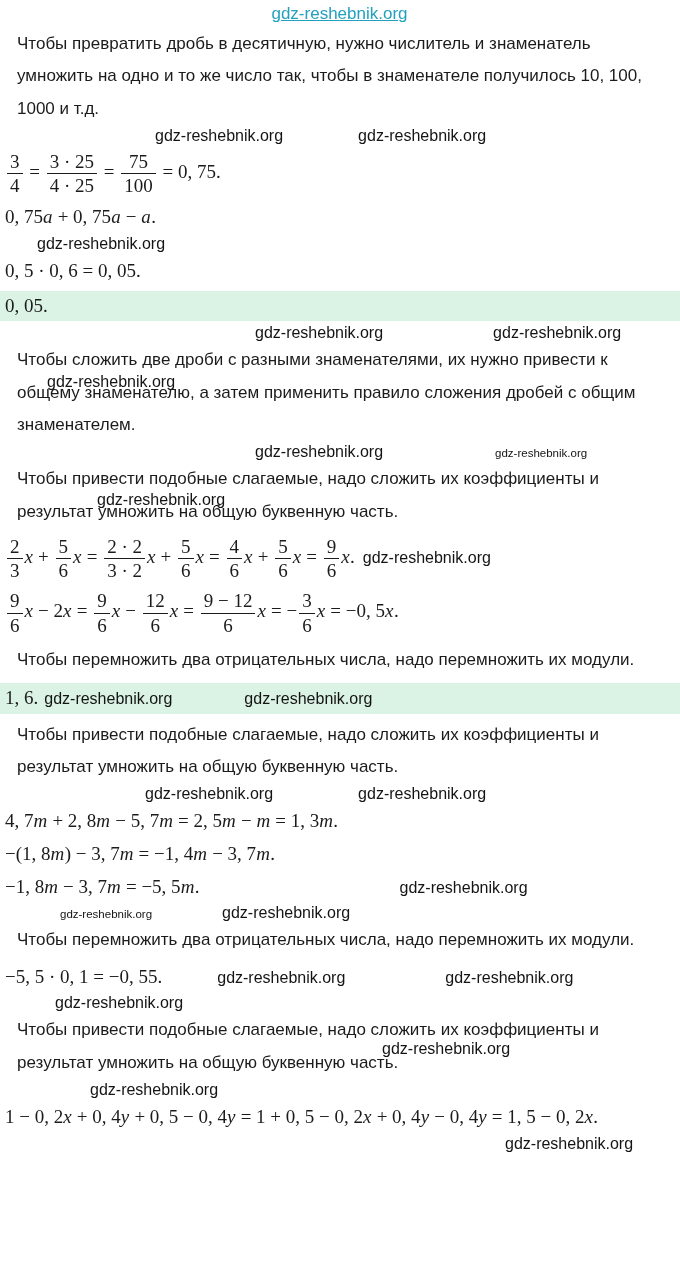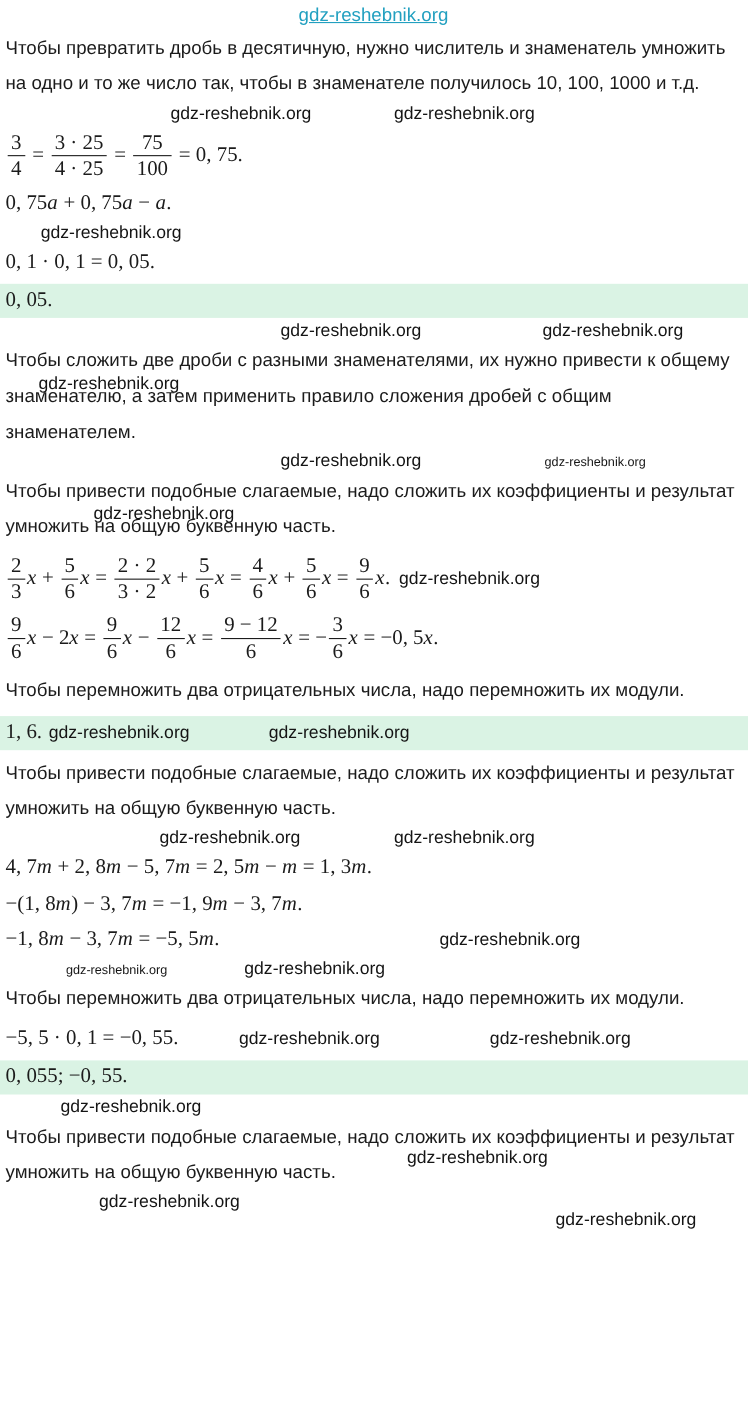--- a/index.html
+++ b/index.html
@@ -15,21 +15,21 @@
     text-align:center;
     font-size:17px;
     margin:2px 0 4px;
     color:var(--wmtop,#22a0c0);
     text-decoration:underline;
     cursor:pointer;
   }
   .p{
     font-size:17px;
     line-height:1.9;
-    margin:4px 0;
+    margin:4px 12px;
     position:relative;
   }
   .math{
     font-family:"Liberation Serif","DejaVu Serif",serif;
     font-size:19px;
     line-height:1.35;
     margin:7px 0;
     position:relative;
     white-space:normal;
   }
@@ -65,36 +65,36 @@
 </head>
 <body>
 
 <div class="page">
     <div class="wm-top">gdz-reshebnik.org</div>
     <div class="p"><span class="mt">Чтобы превратить дробь в десятичную, нужно числитель и знаменатель умножить на одно и то же число так, чтобы в знаменателе получилось 10, 100, 1000 и т.д.</span></div>
     <div class="wmline"><span class="wm" style="margin-left: 150px;">gdz-reshebnik.org</span><span class="wm" style="margin-left: 75px;">gdz-reshebnik.org</span></div>
     <div class="math"><span class="frac"><span class="num">3</span><span class="den">4</span></span><span class="mt"><span> = </span></span><span class="frac"><span class="num">3 · 25</span><span class="den">4 · 25</span></span><span class="mt"><span> = </span></span><span class="frac"><span class="num">75</span><span class="den">100</span></span><span class="mt"><span> = 0, 75.</span></span></div>
     <div class="math"><span class="mt"><span>0, 75</span><i>a</i><span> + 0, 75</span><i>a</i><span> − </span><i>a</i><span>.</span></span></div>
     <div class="wmline"><span class="wm" style="margin-left: 32px;">gdz-reshebnik.org</span></div>
-    <div class="math"><span class="mt"><span>0, 1 · 0, 1 = 0, 05.</span></span></div>
+    <div class="math"><span class="mt"><span>0, 5 · 0, 6 = 0, 05.</span></span></div>
     <div class="math answer"><span class="mt"><span>0, 05.</span></span></div>
     <div class="wmline"><span class="wm" style="margin-left: 250px;">gdz-reshebnik.org</span><span class="wm" style="margin-left: 110px;">gdz-reshebnik.org</span></div>
     <div class="p"><span class="mt">Чтобы сложить две дроби с разными знаменателями, их нужно привести к общему знаменателю, а затем применить правило сложения дробей с общим знаменателем.</span><span class="wm overlay" style="left: 30px; top: 23px;">gdz-reshebnik.org</span></div>
     <div class="wmline"><span class="wm" style="margin-left: 250px;">gdz-reshebnik.org</span><span class="wm small" style="margin-left: 112px;">gdz-reshebnik.org</span></div>
     <div class="p"><span class="mt">Чтобы привести подобные слагаемые, надо сложить их коэффициенты и результат умножить на общую буквенную часть.</span><span class="wm overlay" style="left: 80px; top: 22px;">gdz-reshebnik.org</span></div>
     <div class="math"><span class="frac"><span class="num">2</span><span class="den">3</span></span><span class="mt"><i>x</i><span> + </span></span><span class="frac"><span class="num">5</span><span class="den">6</span></span><span class="mt"><i>x</i><span> = </span></span><span class="frac"><span class="num">2 · 2</span><span class="den">3 · 2</span></span><span class="mt"><i>x</i><span> + </span></span><span class="frac"><span class="num">5</span><span class="den">6</span></span><span class="mt"><i>x</i><span> = </span></span><span class="frac"><span class="num">4</span><span class="den">6</span></span><span class="mt"><i>x</i><span> + </span></span><span class="frac"><span class="num">5</span><span class="den">6</span></span><span class="mt"><i>x</i><span> = </span></span><span class="frac"><span class="num">9</span><span class="den">6</span></span><span class="mt"><i>x</i><span>.</span></span><span class="sp" style="width: 8px;"></span><span class="wm">gdz-reshebnik.org</span></div>
     <div class="math"><span class="frac"><span class="num">9</span><span class="den">6</span></span><span class="mt"><i>x</i><span> − 2</span><i>x</i><span> = </span></span><span class="frac"><span class="num">9</span><span class="den">6</span></span><span class="mt"><i>x</i><span> − </span></span><span class="frac"><span class="num">12</span><span class="den">6</span></span><span class="mt"><i>x</i><span> = </span></span><span class="frac"><span class="num">9 − 12</span><span class="den">6</span></span><span class="mt"><i>x</i><span> = −</span></span><span class="frac"><span class="num">3</span><span class="den">6</span></span><span class="mt"><i>x</i><span> = −0, 5</span><i>x</i><span>.</span></span></div>
     <div class="p"><span class="mt">Чтобы перемножить два отрицательных числа, надо перемножить их модули.</span></div>
     <div class="math answer"><span class="mt"><span>1, 6.</span></span><span class="sp" style="width: 6px;"></span><span class="wm">gdz-reshebnik.org</span><span class="sp" style="width: 72px;"></span><span class="wm">gdz-reshebnik.org</span></div>
     <div class="p"><span class="mt">Чтобы привести подобные слагаемые, надо сложить их коэффициенты и результат умножить на общую буквенную часть.</span></div>
     <div class="wmline"><span class="wm" style="margin-left: 140px;">gdz-reshebnik.org</span><span class="wm" style="margin-left: 85px;">gdz-reshebnik.org</span></div>
     <div class="math"><span class="mt"><span>4, 7</span><i>m</i><span> + 2, 8</span><i>m</i><span> − 5, 7</span><i>m</i><span> = 2, 5</span><i>m</i><span> − </span><i>m</i><span> = 1, 3</span><i>m</i><span>.</span></span></div>
-    <div class="math"><span class="mt"><span>−(1, 8</span><i>m</i><span>) − 3, 7</span><i>m</i><span> = −1, 9</span><i>m</i><span> − 3, 7</span><i>m</i><span>.</span></span></div>
+    <div class="math"><span class="mt"><span>−(1, 8</span><i>m</i><span>) − 3, 7</span><i>m</i><span> = −1, 4</span><i>m</i><span> − 3, 7</span><i>m</i><span>.</span></span></div>
     <div class="math"><span class="mt"><span>−1, 8</span><i>m</i><span> − 3, 7</span><i>m</i><span> = −5, 5</span><i>m</i><span>.</span></span><span class="sp" style="width: 200px;"></span><span class="wm">gdz-reshebnik.org</span></div>
     <div class="wmline"><span class="wm small" style="margin-left: 55px;">gdz-reshebnik.org</span><span class="wm" style="margin-left: 70px;">gdz-reshebnik.org</span></div>
     <div class="p"><span class="mt">Чтобы перемножить два отрицательных числа, надо перемножить их модули.</span></div>
     <div class="math"><span class="mt"><span>−5, 5 · 0, 1 = −0, 55.</span></span><span class="sp" style="width: 55px;"></span><span class="wm">gdz-reshebnik.org</span><span class="sp" style="width: 100px;"></span><span class="wm">gdz-reshebnik.org</span></div>
-    <div class="math answer"><span class="mt"><span>0, 055; −0, 55.</span></span></div>
     <div class="wmline"><span class="wm" style="margin-left: 50px;">gdz-reshebnik.org</span></div>
     <div class="p"><span class="mt">Чтобы привести подобные слагаемые, надо сложить их коэффициенты и результат умножить на общую буквенную часть.</span><span class="wm overlay" style="left: 365px; top: 20px;">gdz-reshebnik.org</span></div>
     <div class="wmline"><span class="wm" style="margin-left: 85px;">gdz-reshebnik.org</span></div>
+    <div class="math"><span class="mt"><span>1 − 0, 2</span><i>x</i><span> + 0, 4</span><i>y</i><span> + 0, 5 − 0, 4</span><i>y</i><span> = 1 + 0, 5 − 0, 2</span><i>x</i><span> + 0, 4</span><i>y</i><span> − 0, 4</span><i>y</i><span> = 1, 5 − 0, 2</span><i>x</i><span>.</span></span></div>
     <div class="wmline"><span class="wm" style="margin-left: 500px;">gdz-reshebnik.org</span></div>
   </div>
 
 </body></html>

